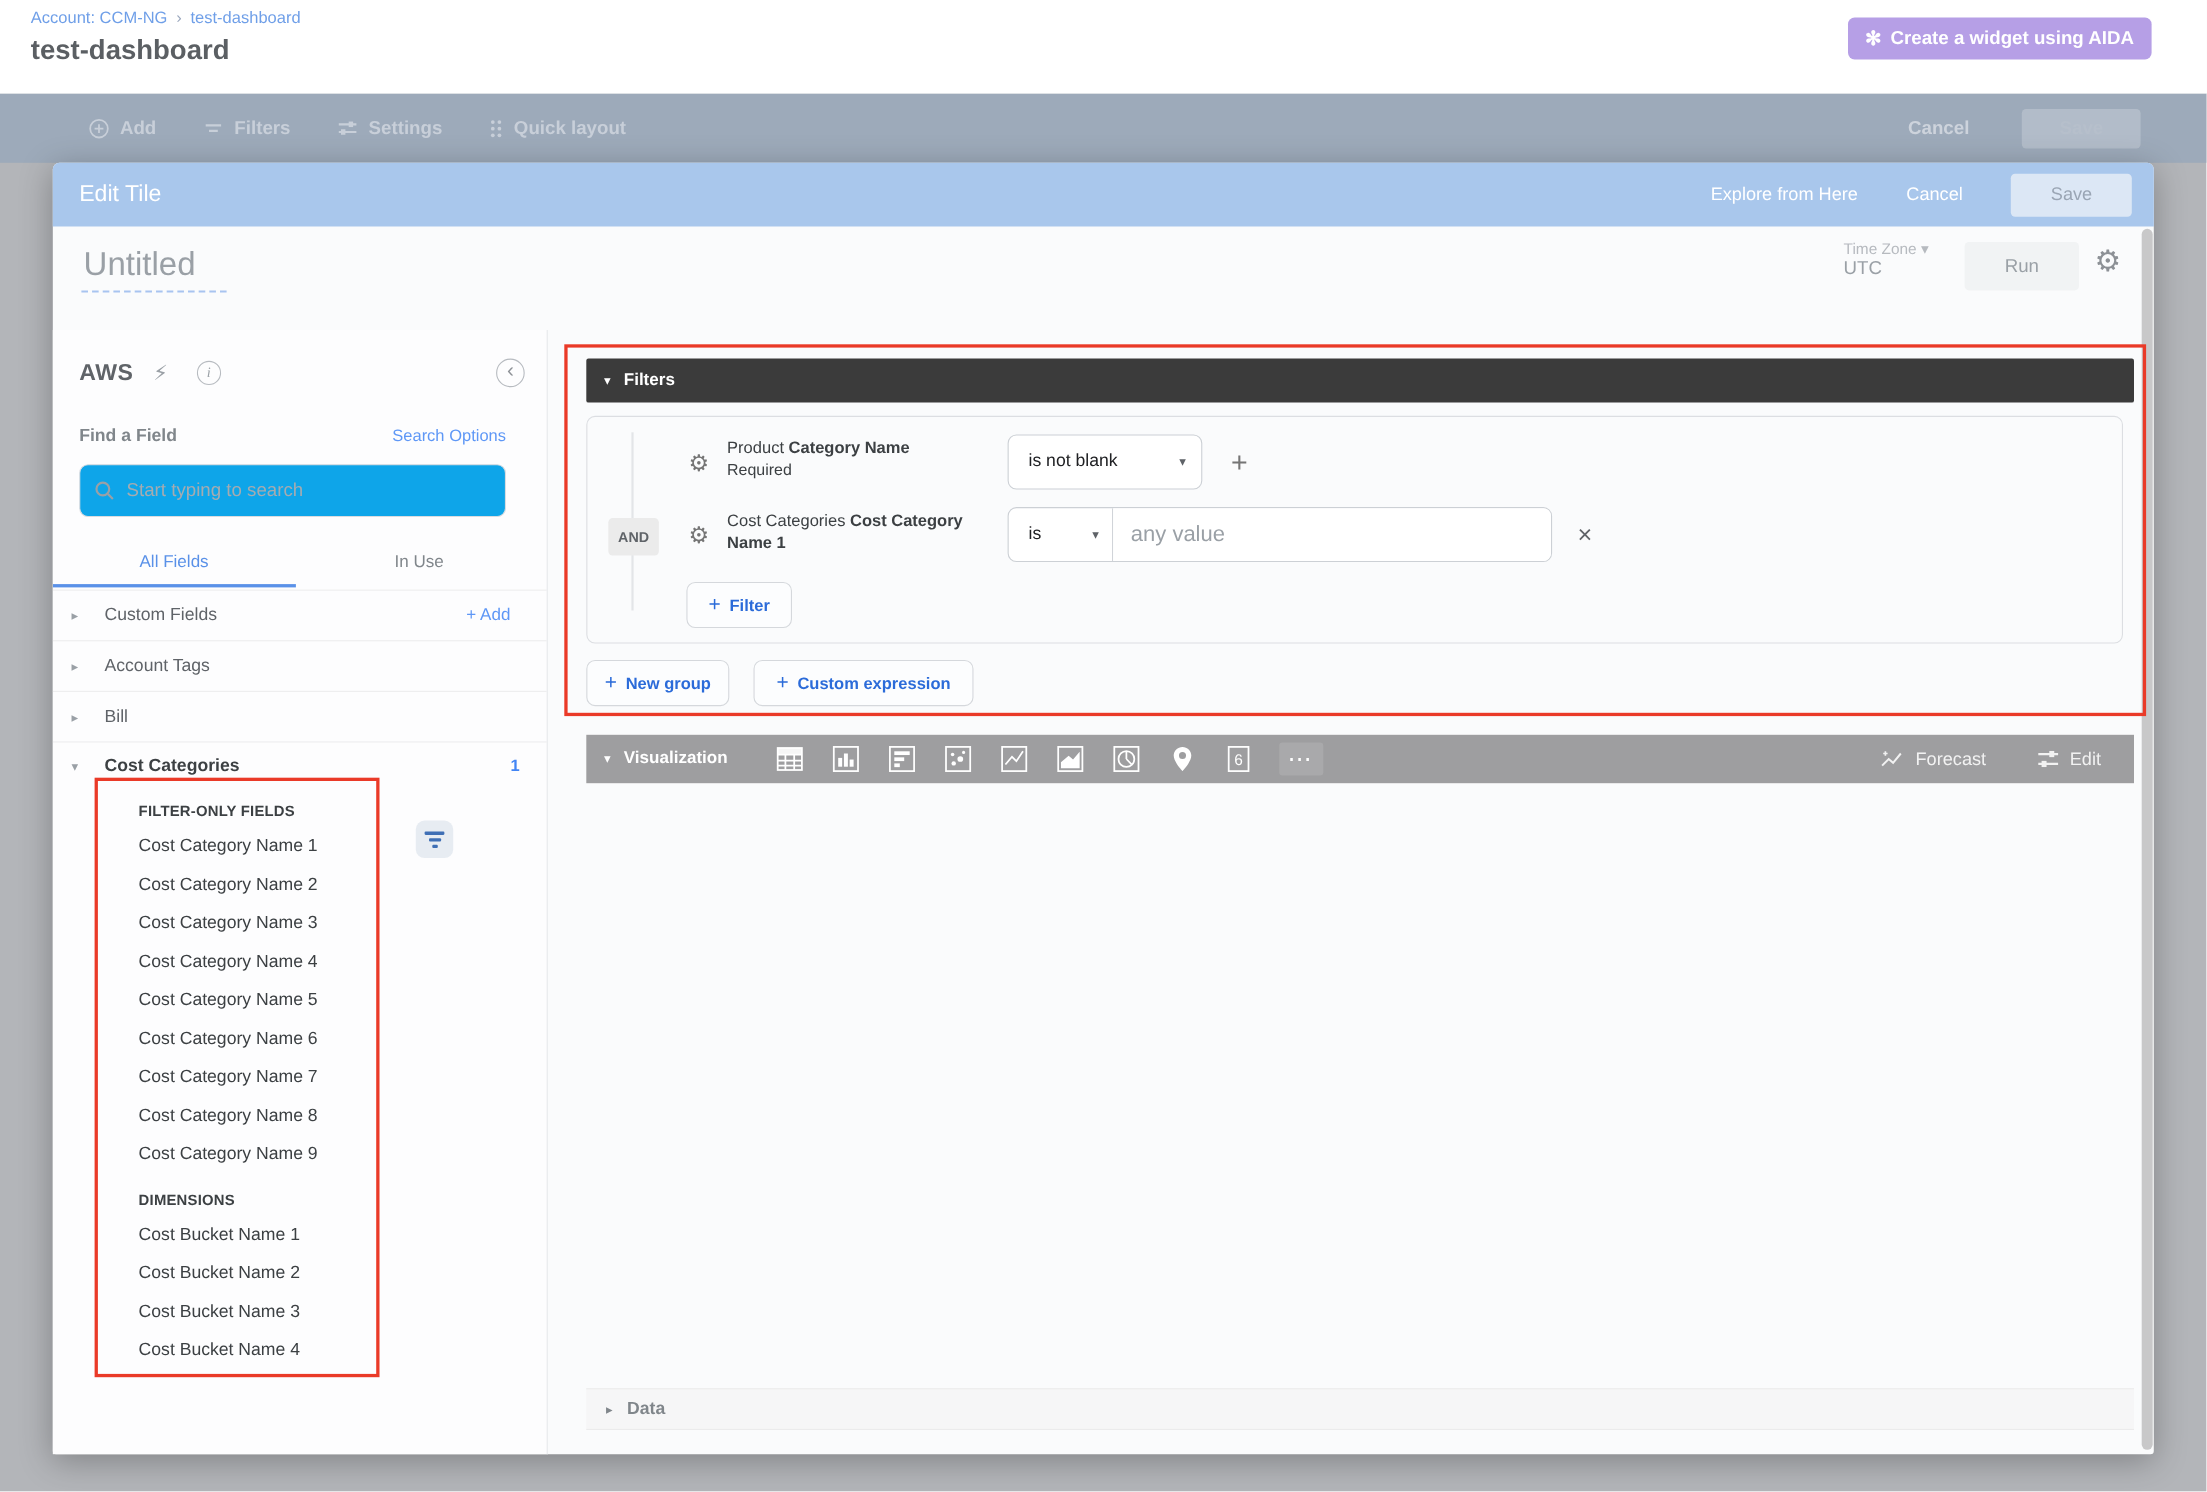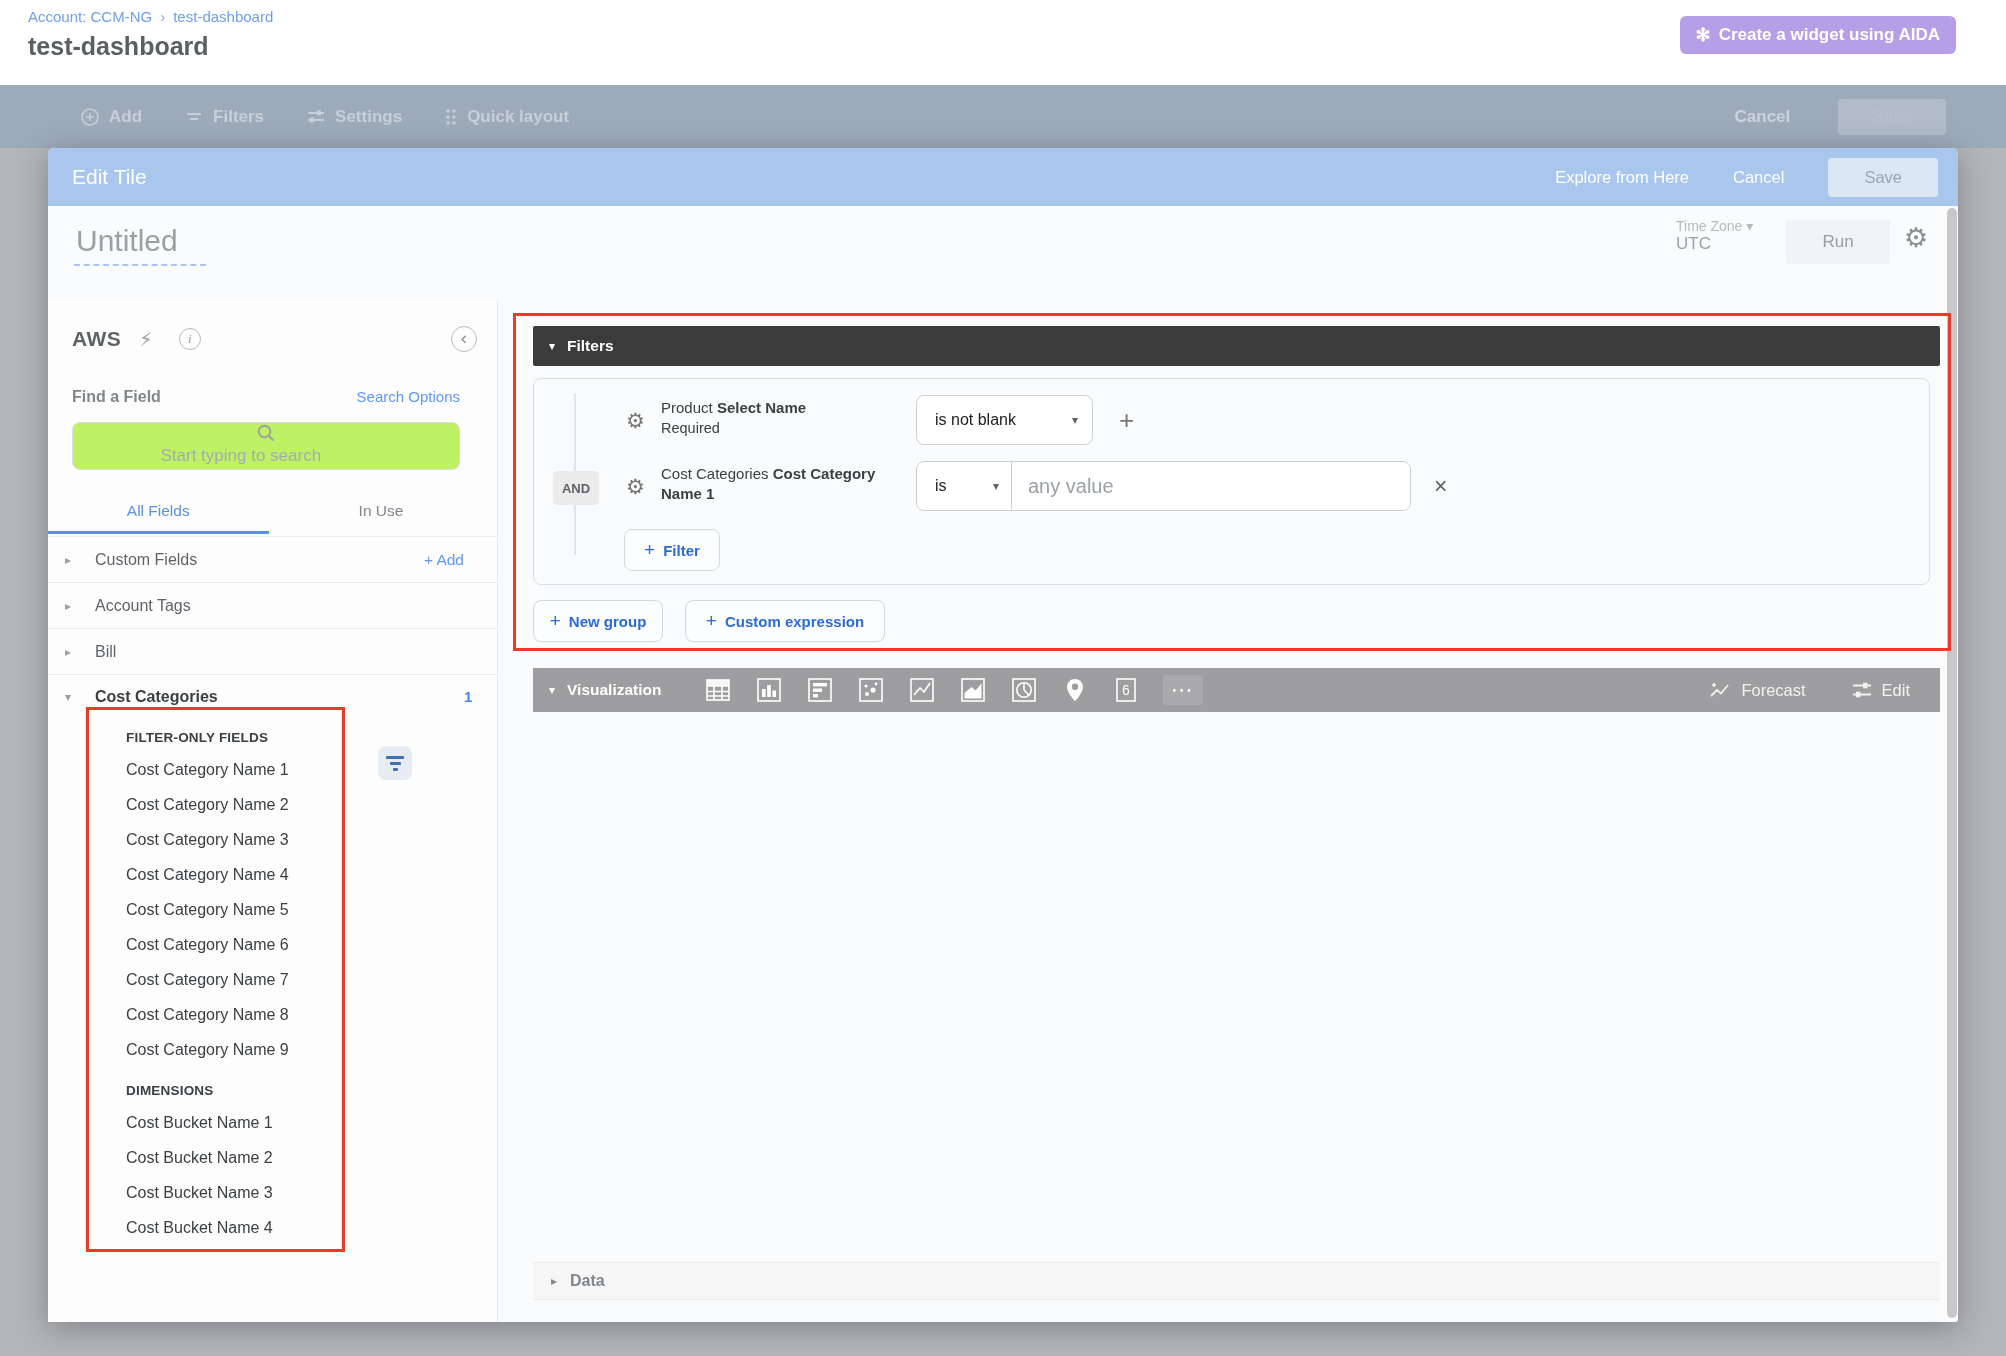--- a/index.html
+++ b/index.html
@@ -55,21 +55,21 @@
   .aws-row .bolt { margin-left:18px; font-size:19px; color:#9aa0a6; }
   .info-circle { margin-left:26px; width:22px; height:22px; border:1.5px solid #b7bbc0; border-radius:50%;
     color:#9aa0a6; font-size:13px; font-style:italic; font-family:"Liberation Serif",serif;
     display:flex; align-items:center; justify-content:center; cursor:pointer; }
   .collapse-circle { margin-left:auto; width:26px; height:26px; border:1.5px solid #b7bbc0; border-radius:50%;
     color:#8d9196; font-size:19px; line-height:22px; text-align:center; cursor:pointer; }
   .find-row { position:absolute; left:24px; top:88px; width:388px; display:flex; align-items:baseline; }
   .find-label { font-size:16px; font-weight:bold; color:#80868b; }
   .search-options { margin-left:auto; font-size:15px; color:#5e97f6; cursor:pointer; }
   .search-box { position:absolute; left:24px; top:122px; width:388px; height:48px; border:1.5px solid #dadce0;
-    border-radius:8px; background:#bef264; display:flex; align-items:center; padding:0 12px;flex-direction:column; }
+    border-radius:8px; background:#0ea5e9; display:flex; align-items:center; padding:0 12px; }
   .search-box input { border:none; outline:none; flex:1; font-size:17px; color:#3c4043; margin-left:10px;
     font-family:inherit; background:transparent; }
   .search-box input::placeholder { color:#a6abb0; }
   .tabs { position:absolute; left:0; top:192px; width:450px; height:42px; display:flex; font-size:15.5px; }
   .tab { width:50%; text-align:center; line-height:38px; cursor:pointer; color:#80868b; }
   .tab.active { color:#5a91e8; border-bottom:3px solid #5a91e8; width:49%; }
   .group-rows { position:absolute; left:0; top:236px; width:450px; }
   .group-row { height:46px; border-top:1px solid #ededee; display:flex; align-items:center; cursor:pointer; }
   .group-row .caret { width:17px; margin-left:17px; color:#9aa0a6; font-size:12px; }
   .group-row .glabel { margin-left:13px; font-size:16px; color:#5f6368; }
@@ -316,21 +316,21 @@
       <span class="fblabel">Filters</span>
     </div>
 
     <div class="filter-group">
       <div class="connector"></div>
 
       <div class="frow frow1">
         <span class="fgear">⚙</span>
         <div class="flabel">
           <div><span>Product</span>
-            <b>Select Name</b></div>
+            <b>Category Name</b></div>
           <div class="fnote">Required</div>
         </div>
         <div class="op-select op1">
           <span class="optext">is not blank</span>
           <span class="caret">▾</span>
         </div>
         <span class="plus-btn">+</span>
       </div>
 
       <div class="frow frow2">

